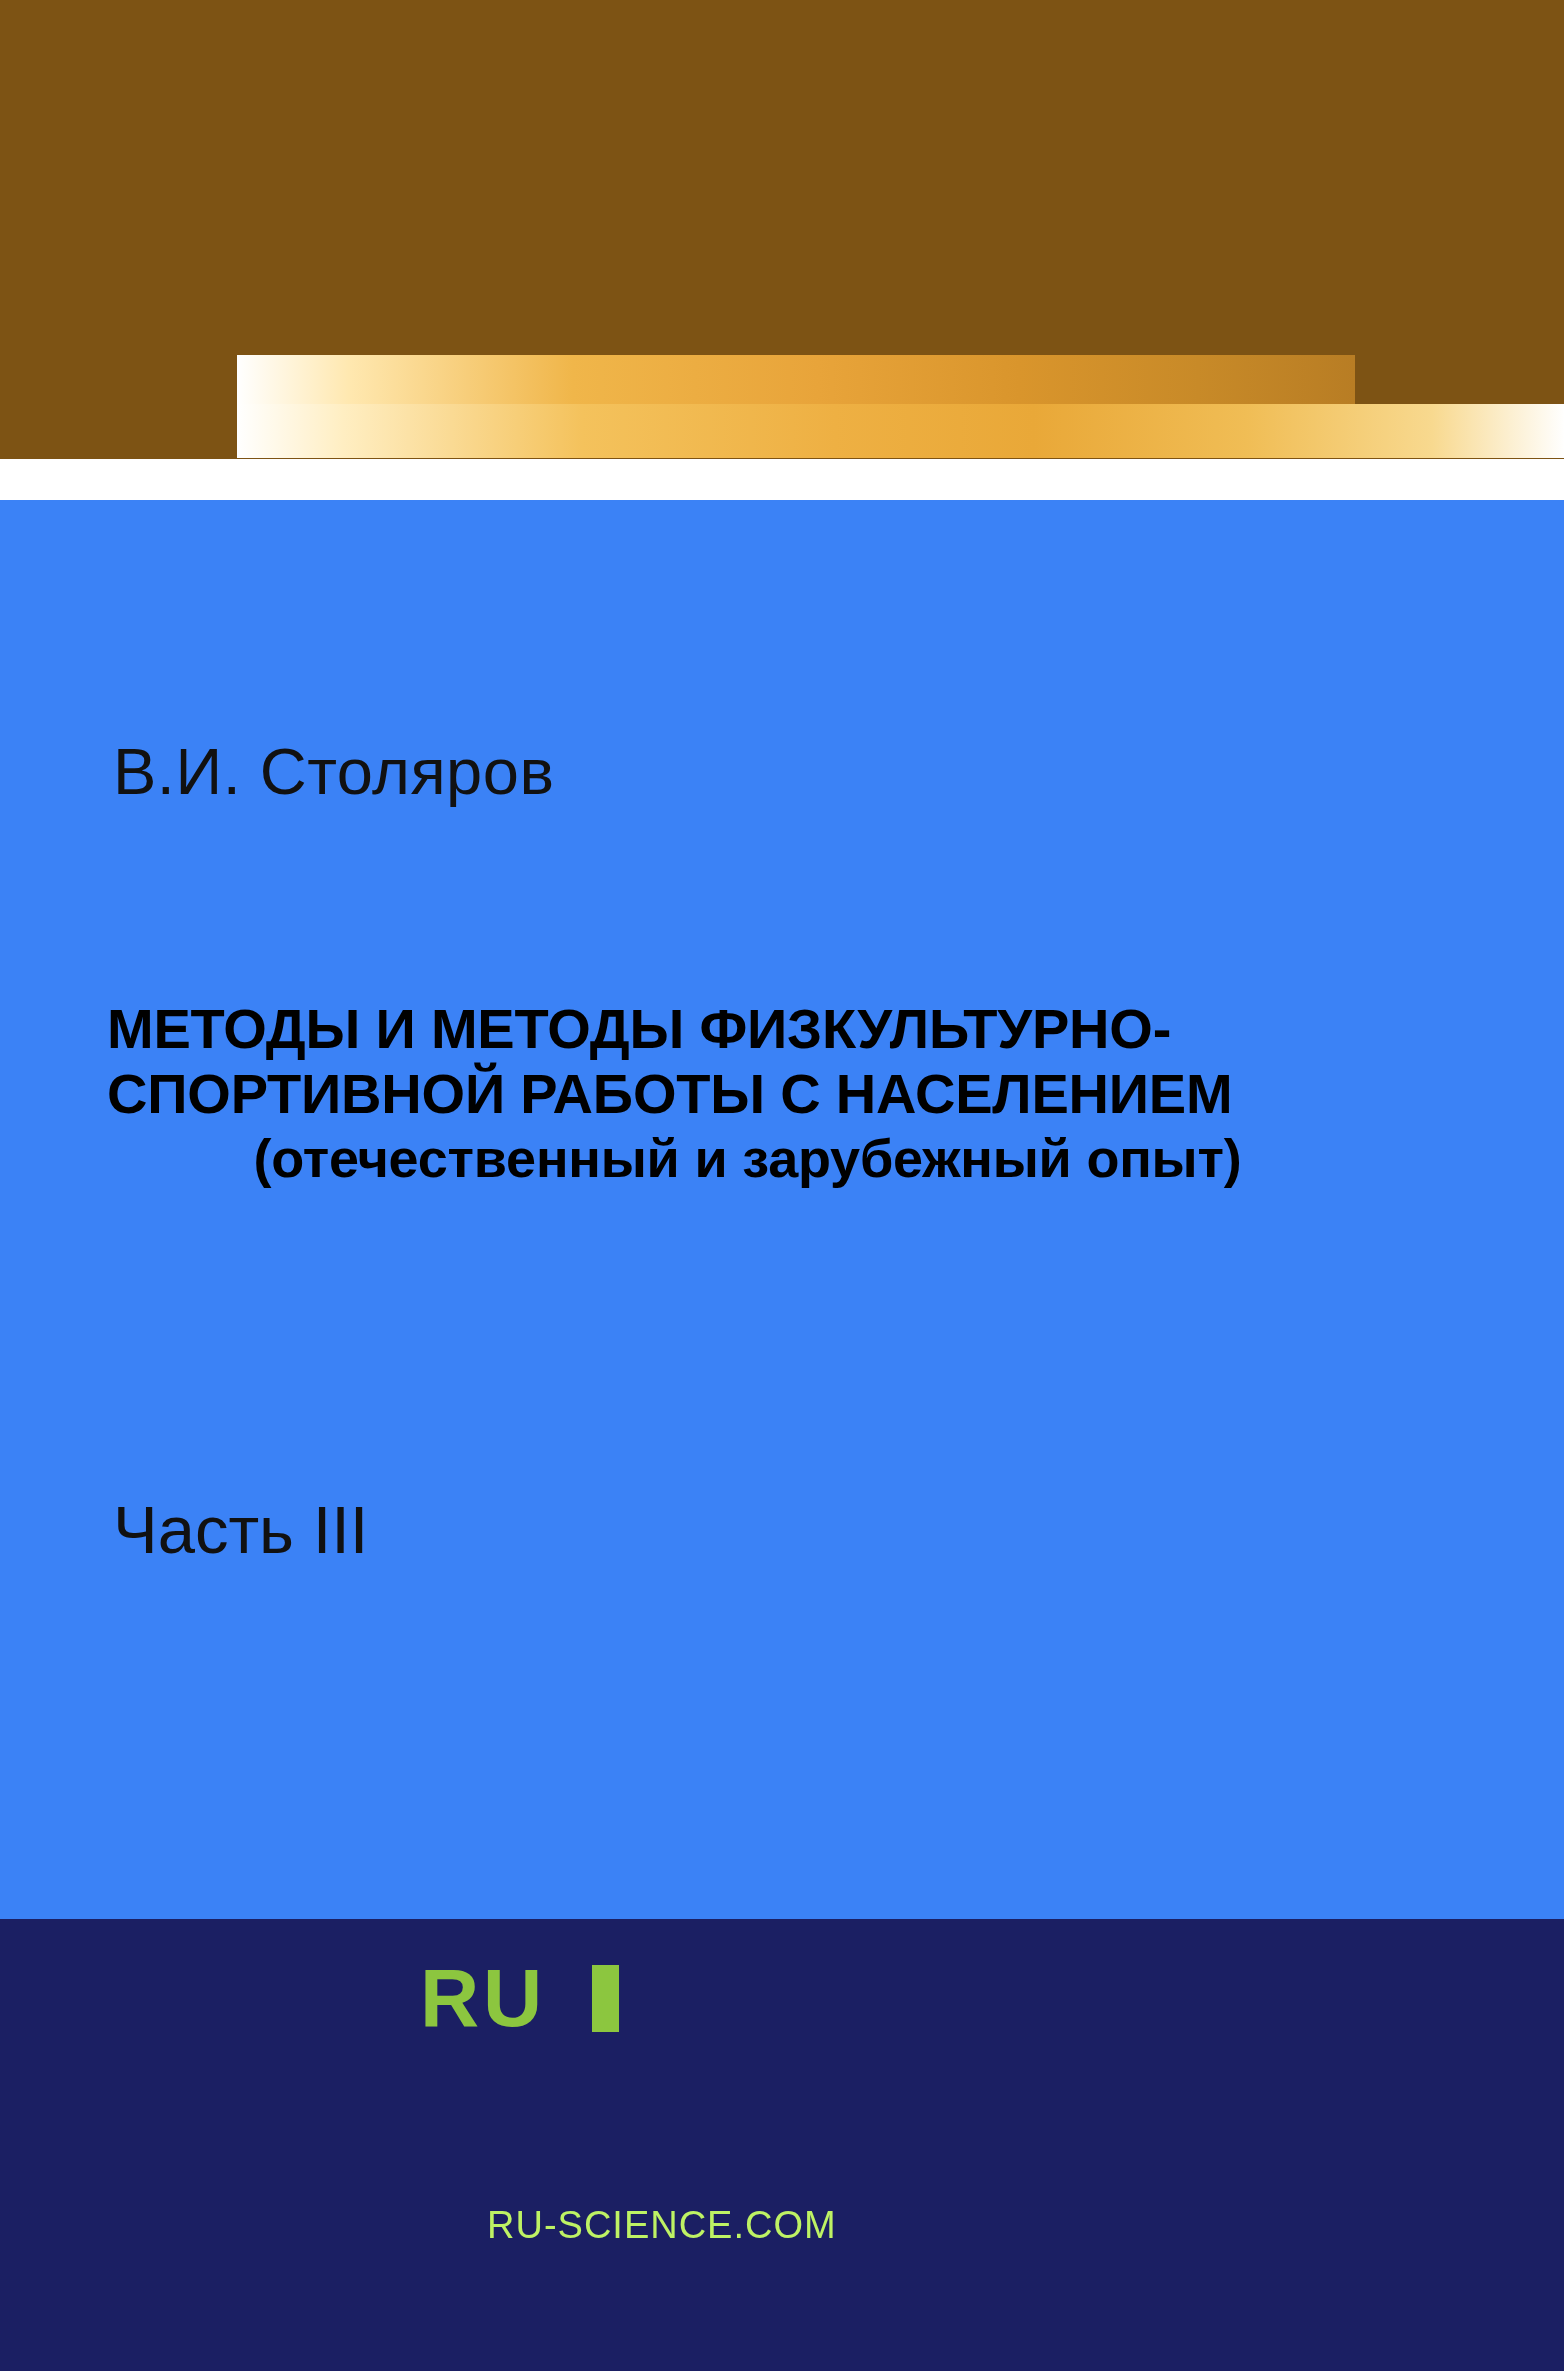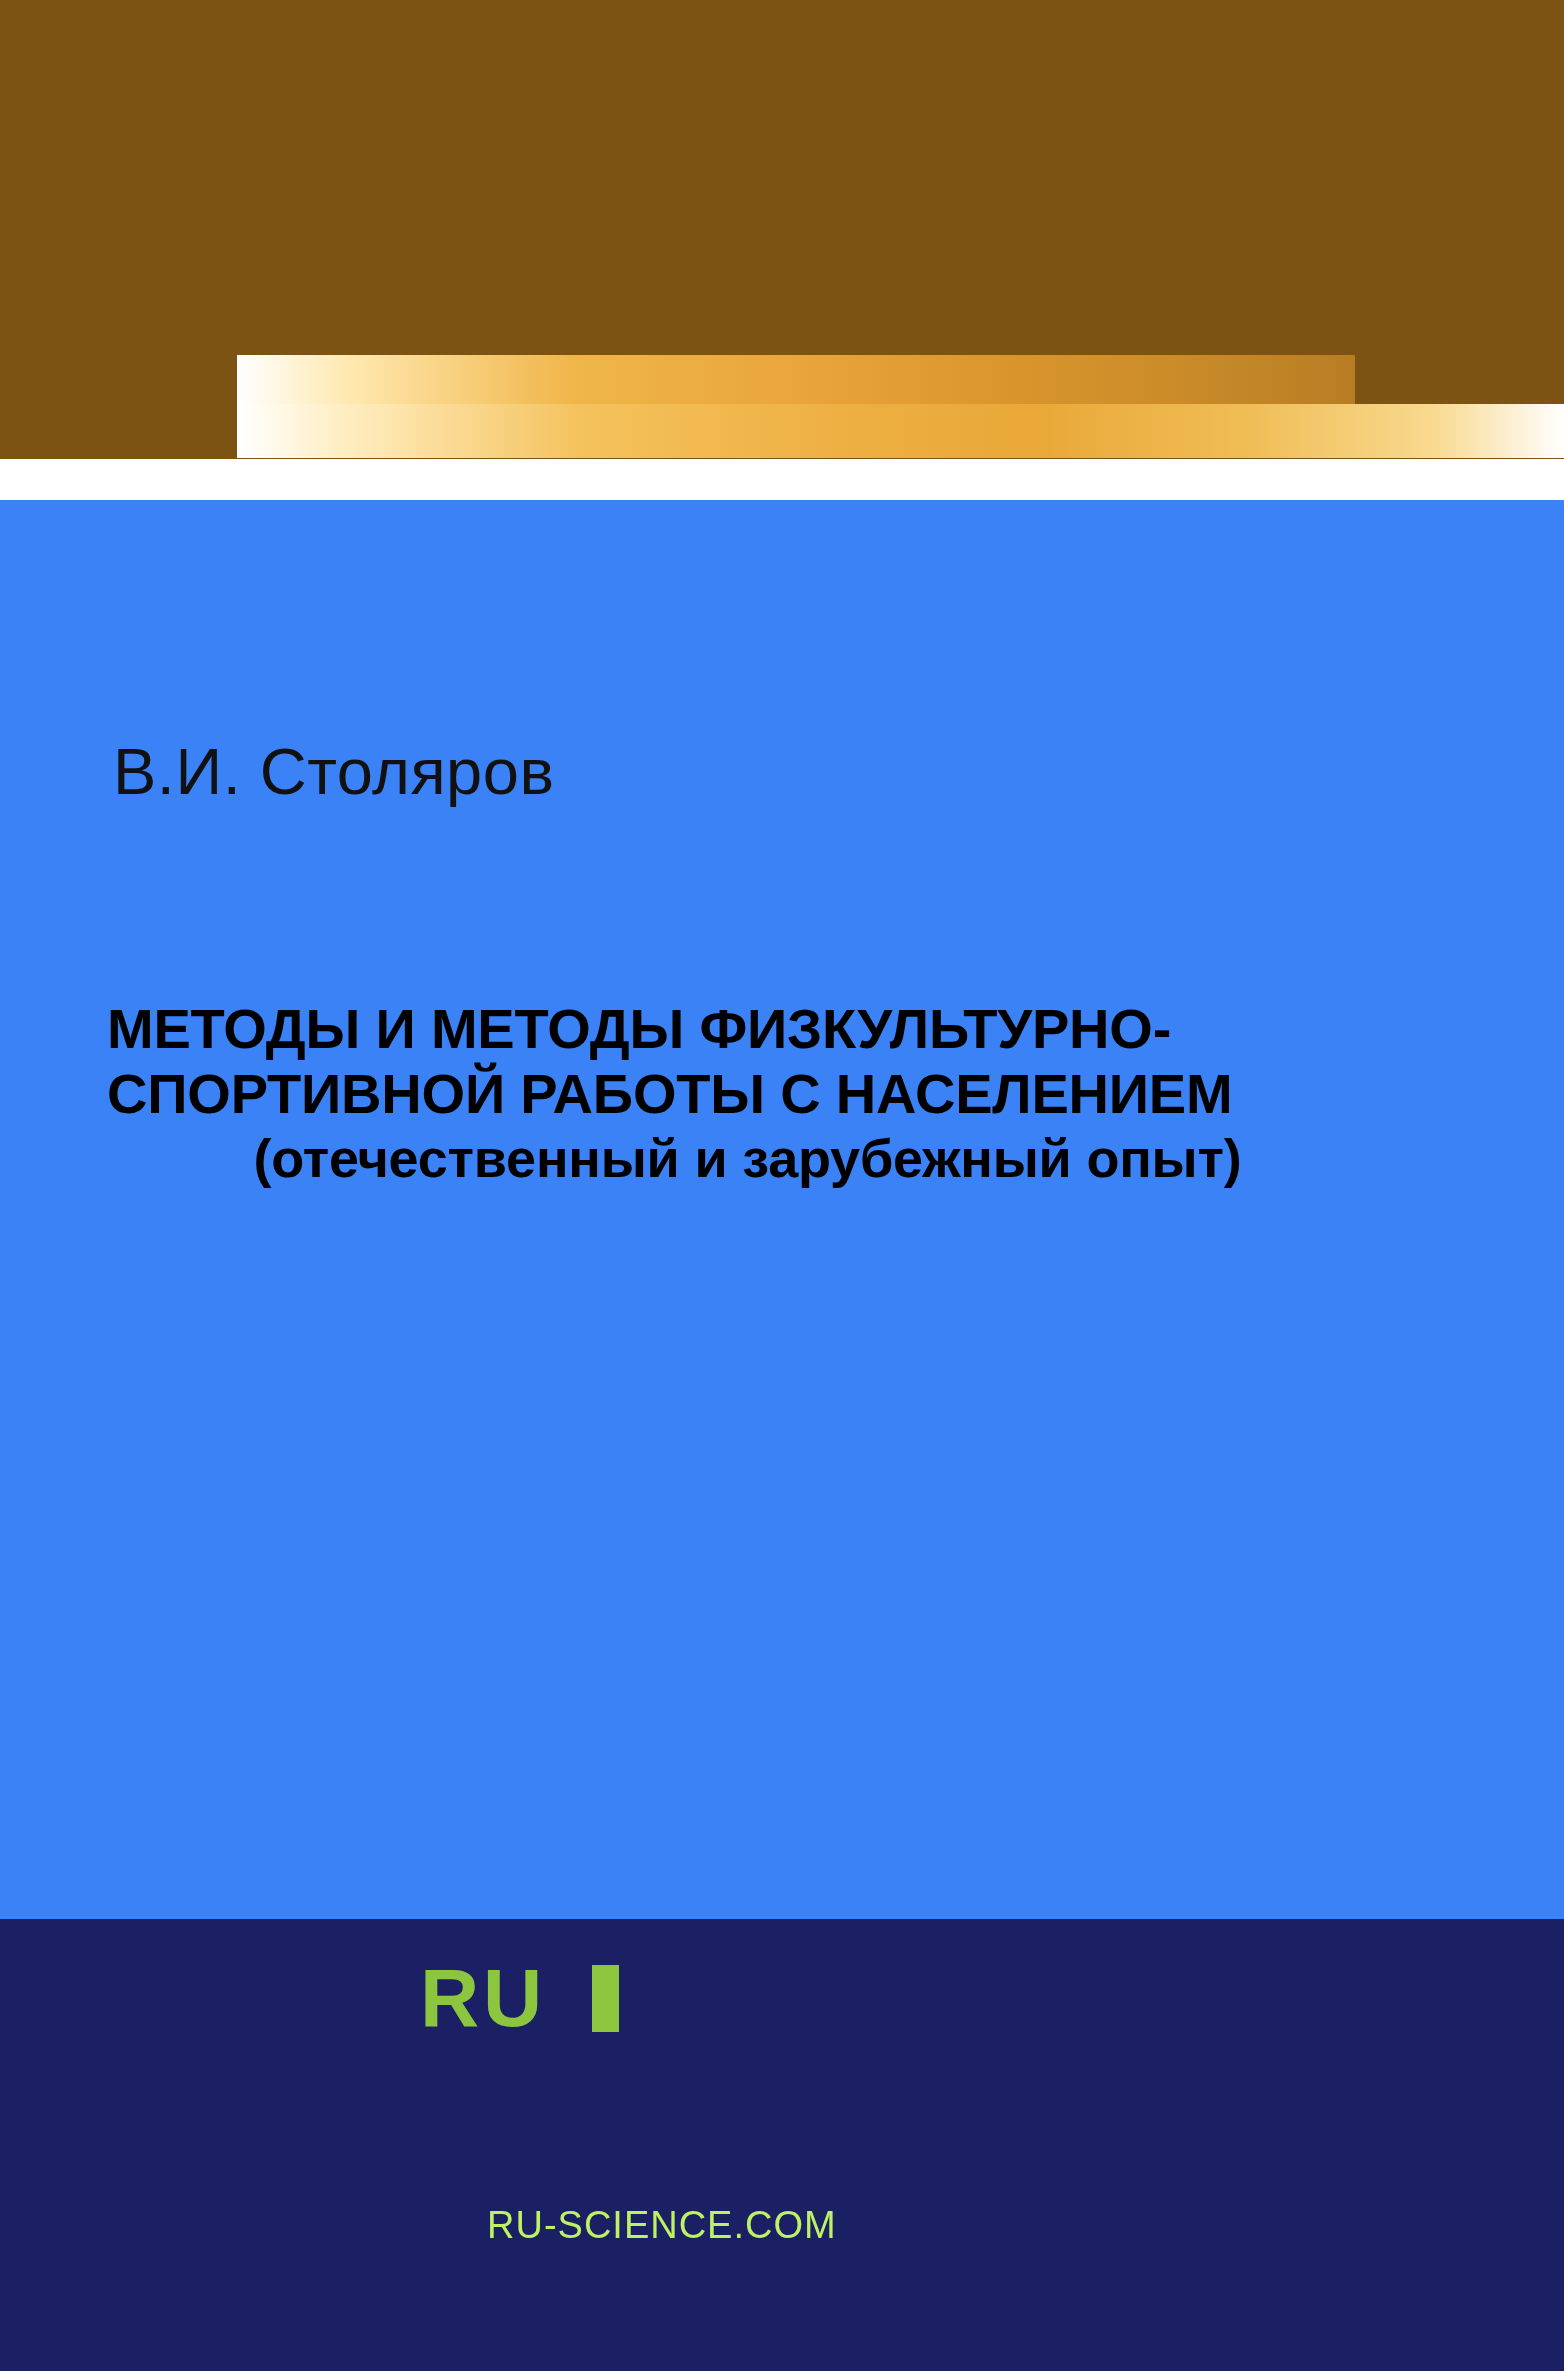--- a/index.html
+++ b/index.html
@@ -183,20 +183,21 @@
   <div class="middle">
 
     <div class="author">В.И. Столяров</div>
 
     <div class="title">
       <span class="line">МЕТОДЫ И МЕТОДЫ ФИЗКУЛЬТУРНО-</span>
       <span class="line">СПОРТИВНОЙ РАБОТЫ С НАСЕЛЕНИЕМ</span>
       <span class="sub">(отечественный и зарубежный опыт)</span>
     </div>
 
+    <div class="part">Часть III</div>
 
   </div>
 
   <div class="bottom-band">
     <div class="logo-wrap">
       <div class="logo-ru">RU</div>
       <div class="logo-sq"></div>
       <div class="logo-url">RU-SCIENCE.COM</div>
     </div>
   </div>

